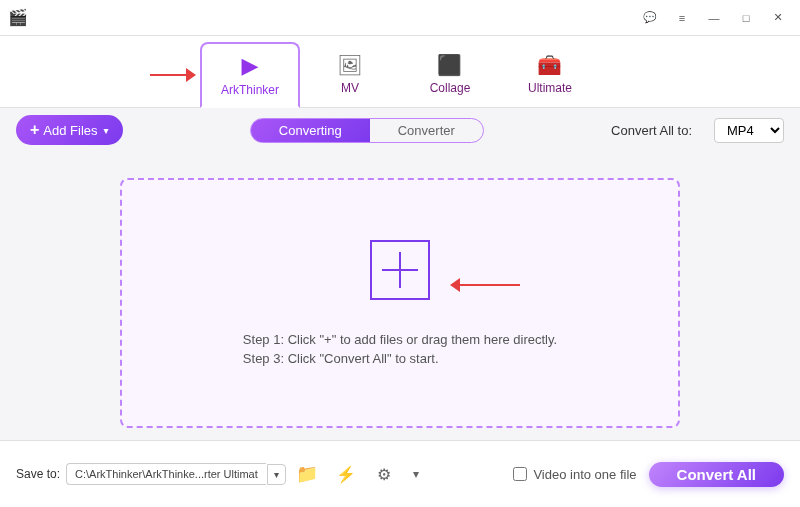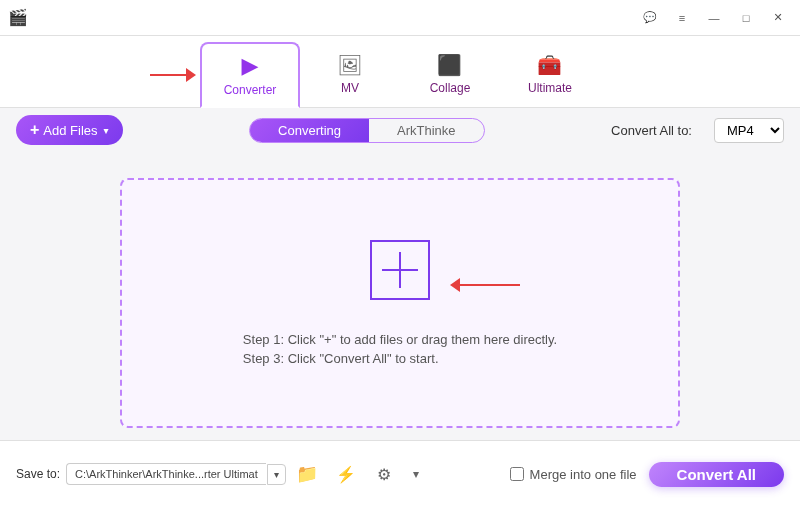--- a/index.html
+++ b/index.html
@@ -363,21 +363,21 @@
 </div>
 
 <div id="nav-bar">
   <div class="nav-item active" style="position:relative;">
 
     <div class="nav-arrow-container">
       <div class="nav-arrow-line"></div>
       <div class="nav-arrow-head"></div>
     </div>
     <span class="nav-icon">▶</span>
-    <span class="nav-label">Converter</span>
+    <span class="nav-label">ArkThinker</span>
   </div>
   <div class="nav-item">
     <span class="nav-icon" style="font-size:20px;">🖼</span>
     <span class="nav-label">MV</span>
   </div>
   <div class="nav-item">
     <span class="nav-icon" style="font-size:20px;">⬛</span>
     <span class="nav-label">Collage</span>
   </div>
   <div class="nav-item">
@@ -388,21 +388,21 @@
 
 <div id="toolbar">
   <button id="add-files-btn">
     <span class="plus-icon">+</span>
     <span>Add Files</span>
     <span class="dropdown-arrow">▾</span>
   </button>
 
   <div id="tab-group">
     <button class="tab-btn active">Converting</button>
-    <button class="tab-btn">ArkThinke</button>
+    <button class="tab-btn">Converter</button>
   </div>
 
   <div id="convert-all-to-group">
     <span>Convert All to:</span>
     <select id="format-select">
       <option>MP4</option>
       <option>MOV</option>
       <option>AVI</option>
       <option>MKV</option>
       <option>WMV</option>
@@ -435,17 +435,17 @@
     <input id="save-path-input" type="text" readonly="" style="border-radius: 4px 0px 0px 4px; border-right: none;" value="C:\ArkThinker\ArkThinke...rter Ultimate\Converted">
     <div id="save-path-dropdown">▾</div>
     <div class="bottom-icon-btn" title="Open folder">📁</div>
     <div class="bottom-icon-btn" title="Settings" style="font-size:16px;">⚡</div>
     <div class="bottom-icon-btn" title="Preferences" style="font-size:16px;">⚙</div>
     <div class="bottom-icon-btn" style="font-size:12px; width:20px;">▾</div>
   </div>
   <div id="right-actions">
     <div id="merge-checkbox-group">
       <input type="checkbox" id="merge-checkbox" style="">
-      <label for="merge-checkbox">Merge into one file</label>
+      <label for="merge-checkbox">Video into one file</label>
     </div>
     <button id="convert-all-btn">Convert All</button>
   </div>
 </div>
 
 </body></html>

